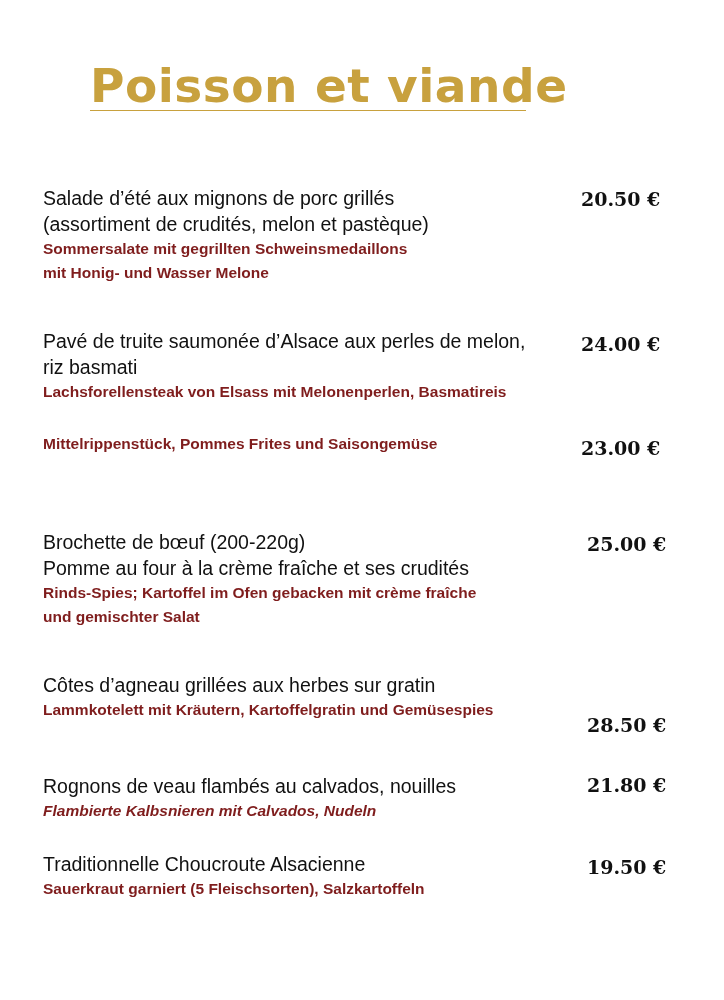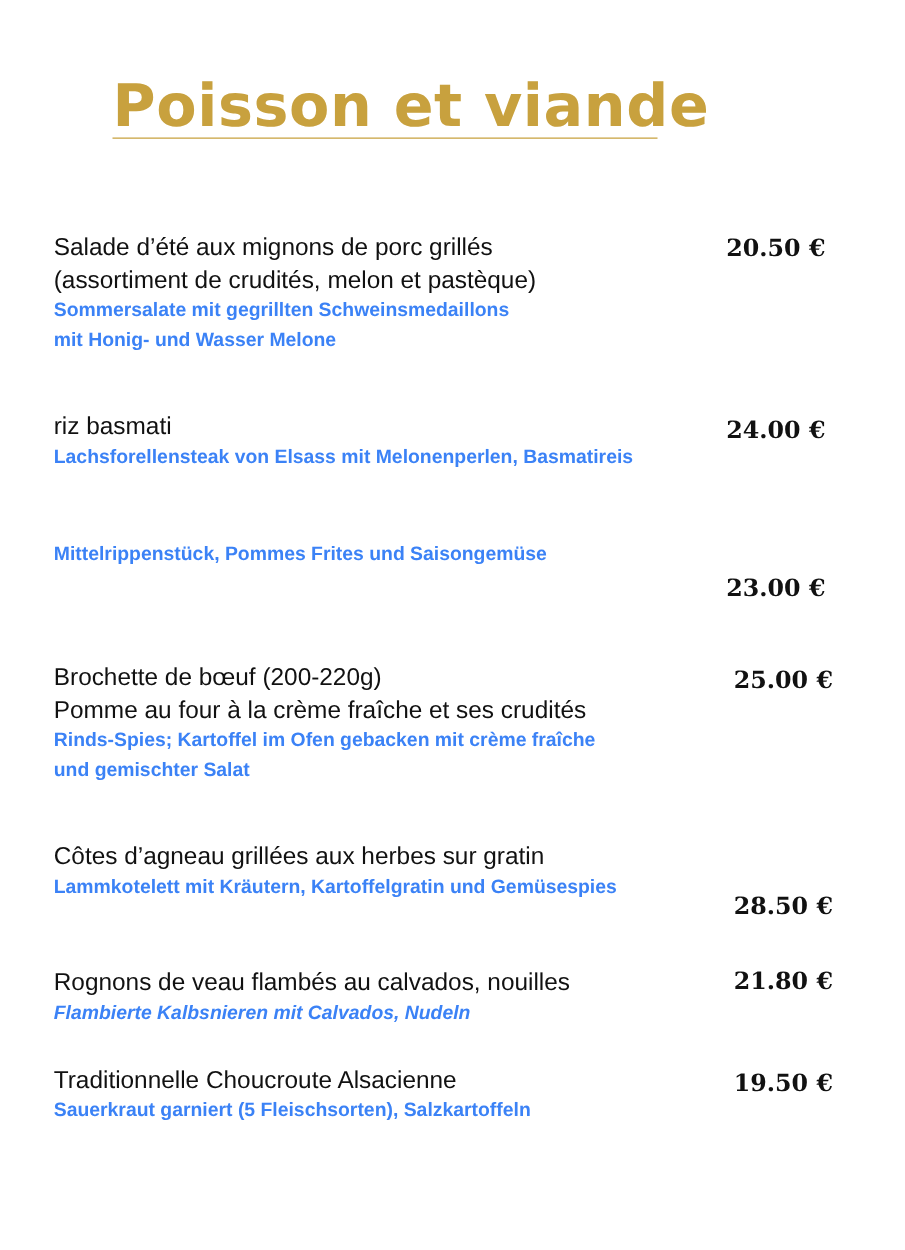--- a/index.html
+++ b/index.html
@@ -45,21 +45,21 @@
       font-size: 19.5px;
       line-height: 26px;
       color: #111111;
       white-space: nowrap;
     }
     .de {
       font-family: "Liberation Sans", sans-serif;
       font-weight: bold;
       font-size: 15.5px;
       line-height: 24px;
-      color: #3b82f6;
+      color: #7f1d1d;
       white-space: nowrap;
     }
     .de.italic { font-style: italic; }
     .price {
       position: absolute;
       font-family: "DejaVu Serif", serif;
       font-weight: bold;
       font-size: 19px;
       color: #111111;
       white-space: nowrap;
@@ -73,29 +73,30 @@
 
 <div class="item" style="top:185px;">
   <div class="fr">Salade d’été aux mignons de porc grillés</div>
   <div class="fr">(assortiment de crudités, melon et pastèque)</div>
   <div class="de">Sommersalate mit gegrillten Schweinsmedaillons</div>
   <div class="de">mit Honig- und Wasser Melone</div>
 </div>
 <div class="price" style="left:581px; top:188px;">20.50 €</div>
 
 <div class="item" style="top:328px;">
+  <div class="fr">Pavé de truite saumonée d’Alsace aux perles de melon,</div>
   <div class="fr">riz basmati</div>
   <div class="de">Lachsforellensteak von Elsass mit Melonenperlen, Basmatireis</div>
 </div>
 <div class="price" style="left:581px; top:333px;">24.00 €</div>
 
 <div class="item" style="top:432px;">
   <div class="de">Mittelrippenstück, Pommes Frites und Saisongemüse</div>
 </div>
-<div class="price" style="left:581px; top:437px;margin-top:23px;">23.00 €</div>
+<div class="price" style="left:581px; top:437px;">23.00 €</div>
 
 <div class="item" style="top:529px;">
   <div class="fr">Brochette de bœuf (200-220g)</div>
   <div class="fr">Pomme au four à la crème fraîche et ses crudités</div>
   <div class="de">Rinds-Spies; Kartoffel im Ofen gebacken mit crème fraîche</div>
   <div class="de">und gemischter Salat</div>
 </div>
 <div class="price" style="left:587px; top:533px;">25.00 €</div>
 
 <div class="item" style="top:672px;">

